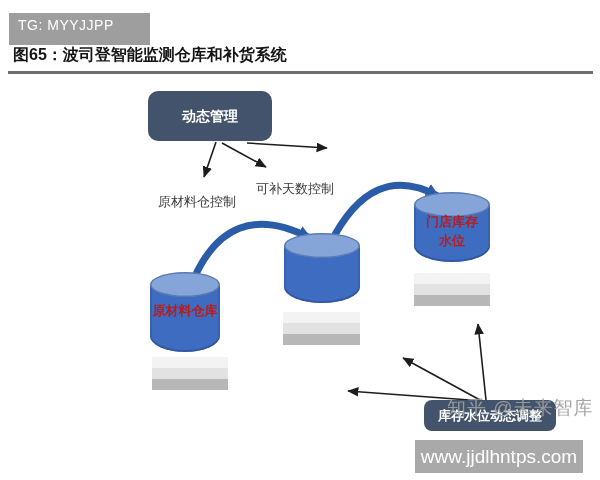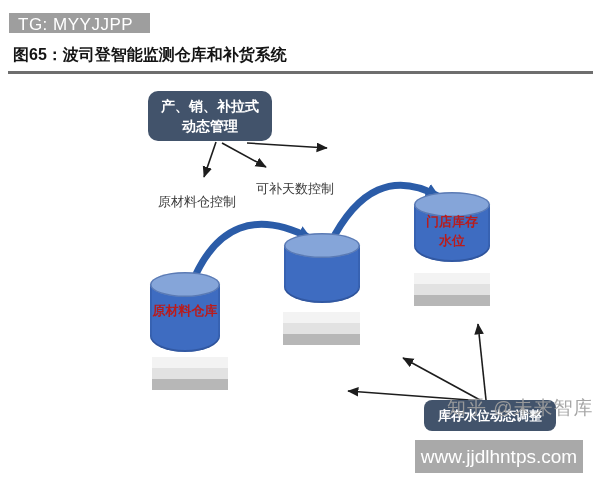--- a/index.html
+++ b/index.html
@@ -5,22 +5,22 @@
   html,body { margin:0; padding:0; }
   body {
     width:600px; height:480px; background:#ffffff;
     font-family:"Liberation Sans","DejaVu Sans",sans-serif;
     overflow:hidden;
   }
   .stage { position:relative; width:600px; height:480px; background:#fff; }
 
   
   .tg-badge {
-    position:absolute; left:9px; top:13px; width:141px; height:20px;
-    background:#9e9e9e; color:#fff; font-size:17px; line-height:24px;
+    position:absolute; left:9px; top:13px; width:141px; height:32px;
+    background:#9e9e9e; color:#fff; font-size:14px; line-height:24px;
     padding-left:9px; box-sizing:border-box; letter-spacing:0.5px;
   }
   .fig-title {
     position:absolute; left:13px; top:45px; font-size:16px; font-weight:bold;
     color:#141414; white-space:nowrap;
   }
   .divider {
     position:absolute; left:8px; top:71px; width:585px; height:3px;
     background:#6e6e6e;
   }
@@ -113,21 +113,20 @@
 
     <path d="M192,283 Q228,196 310,238" stroke="#2b5ca8" stroke-width="7" fill="none" stroke-linecap="round" marker-end="url(#mblue)"></path>
     <path d="M330,244 Q372,160 438,196" stroke="#2b5ca8" stroke-width="7" fill="none" stroke-linecap="round" marker-end="url(#mblue)"></path>
 
     <path d="M483,401 L348,391" stroke="#1d1d1d" stroke-width="1.6" fill="none" marker-end="url(#mblack)"></path>
     <path d="M480,400 L403,358" stroke="#1d1d1d" stroke-width="1.6" fill="none" marker-end="url(#mblack)"></path>
     <path d="M486,400 L478,324" stroke="#1d1d1d" stroke-width="1.6" fill="none" marker-end="url(#mblack)"></path>
   </svg>
 
   <div class="dark-box mgmt-box">
-    <span>产、销、补拉式</span>
     <span>动态管理</span>
   </div>
 
   <div class="ctrl-label lbl-raw">原材料仓控制</div>
   <div class="ctrl-label lbl-rep">可补天数控制</div>
 
   <div class="cylinder cyl-raw">
     <div class="cyl-body"></div>
     <div class="cyl-top"></div>
     <div class="cyl-label">

